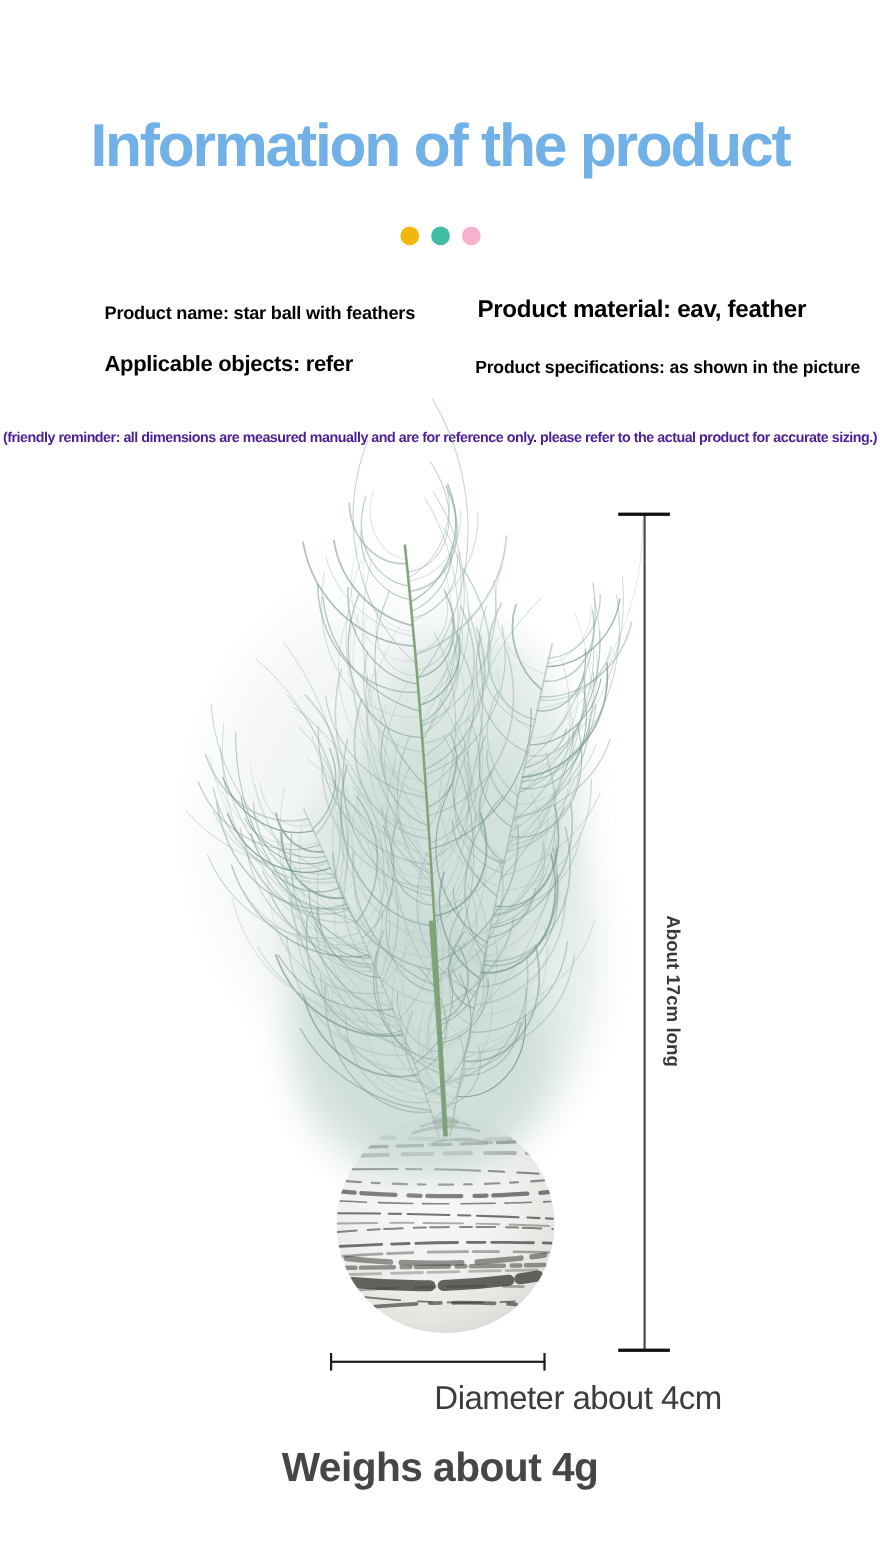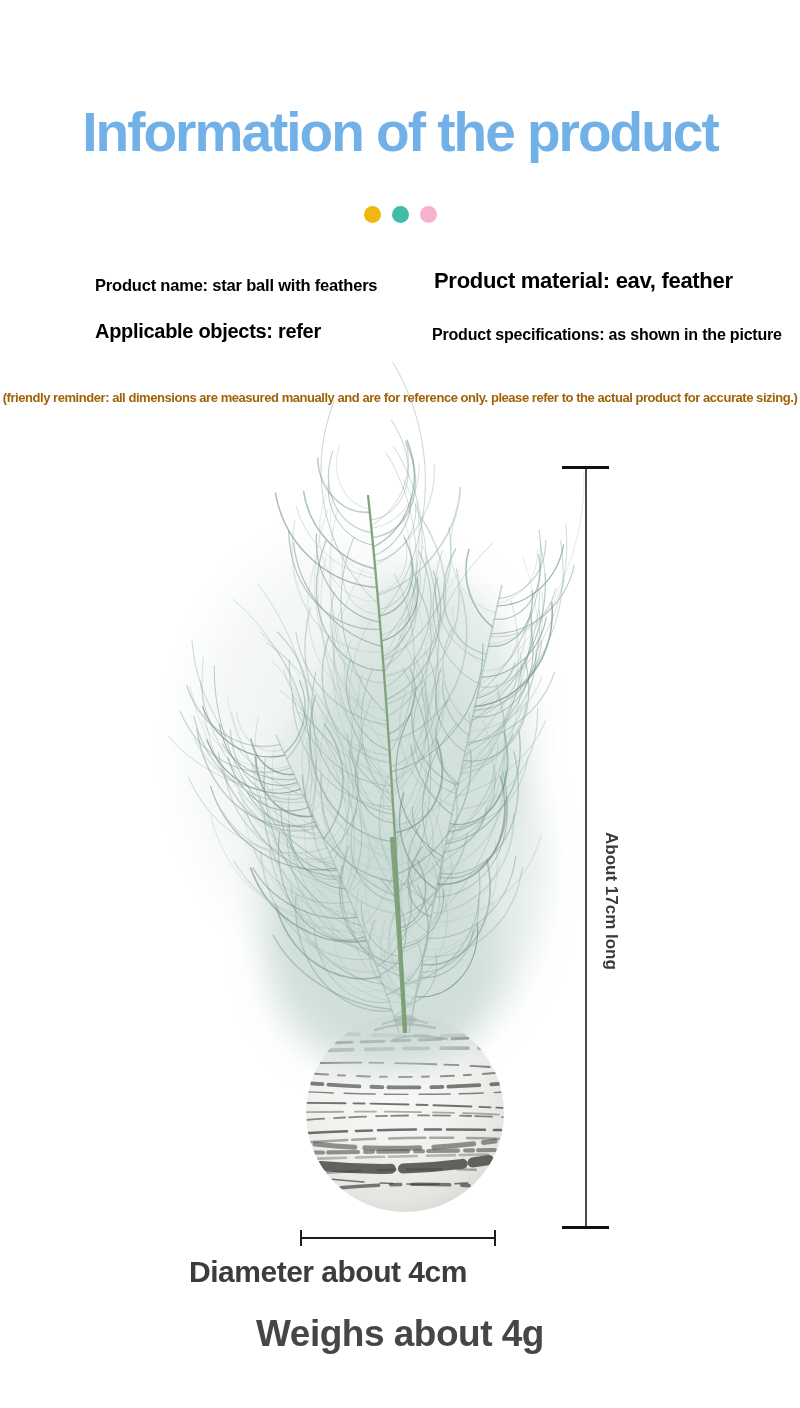--- a/index.html
+++ b/index.html
@@ -14,42 +14,42 @@
   }
   #dots-row{top:206px;left:0;width:800px;display:flex;justify-content:center;gap:11px;}
   .dot{width:17px;height:17px;border-radius:50%;}
   .spec{font-weight:700;color:#000000;white-space:nowrap;}
   #spec-name{left:95px;top:276px;font-size:16.5px;letter-spacing:-0.2px;}
   #spec-material{left:434px;top:268px;font-size:22px;letter-spacing:-0.3px;}
   #spec-objects{left:95px;top:320px;font-size:20px;letter-spacing:-0.3px;}
   #spec-specifications{left:432px;top:326px;font-size:16px;letter-spacing:-0.2px;}
   #reminder{
     top:390px;left:0;width:800px;text-align:center;
-    font-size:13px;font-weight:700;letter-spacing:-0.45px;color:#a16207;white-space:nowrap;
+    font-size:13px;font-weight:700;letter-spacing:-0.45px;color:#4c1d95;white-space:nowrap;
   }
   #figure{top:435px;left:0;width:800px;height:810px;}
   #bg-glow{
     left:105px;top:5px;width:470px;height:620px;border-radius:50%;
     background:radial-gradient(closest-side,#edf1f1 0%,#f6f8f8 55%,rgba(255,255,255,0) 78%);
   }
   #ball-svg{left:295px;top:573px;width:220px;height:220px;}
   #feather-svg{left:100px;top:0;width:480px;height:620px;overflow:visible;}
   #length-line{left:585px;top:33px;width:2px;height:760px;background:#4b4b4b;}
   #length-cap-top{left:562px;top:31px;width:47px;height:3px;background:#111;}
   #length-cap-bottom{left:562px;top:791px;width:47px;height:3px;background:#111;}
   #length-label{
     left:601px;top:397px;writing-mode:vertical-rl;
     font-size:17px;font-weight:700;color:#3a3a3a;white-space:nowrap;
   }
   #diameter-line{left:301px;top:802px;width:195px;height:2px;background:#1d1d1d;}
   #diameter-cap-left{left:300px;top:795px;width:2px;height:16px;background:#1d1d1d;}
   #diameter-cap-right{left:494px;top:795px;width:2px;height:16px;background:#1d1d1d;}
   #diameter-label{
-    top:1255px;left:0;width:656px;text-align:center;
-    font-size:30px;font-weight:700;color:#3c3c3c;letter-spacing:-0.5px;
+    top:1255px;left:0;width:656px;text-align:right;
+    font-size:30px;font-weight:400;color:#3c3c3c;letter-spacing:-0.5px;
   }
   #weight-label{
     top:1301px;left:0;width:800px;text-align:center;
     font-size:37px;font-weight:700;color:#464646;letter-spacing:-0.5px;margin-top:12px;
   }
 </style>
 </head>
 <body>
 
 <div class="abs" id="page-title" style="color: rgb(114, 177, 232);">Information of the product</div>

